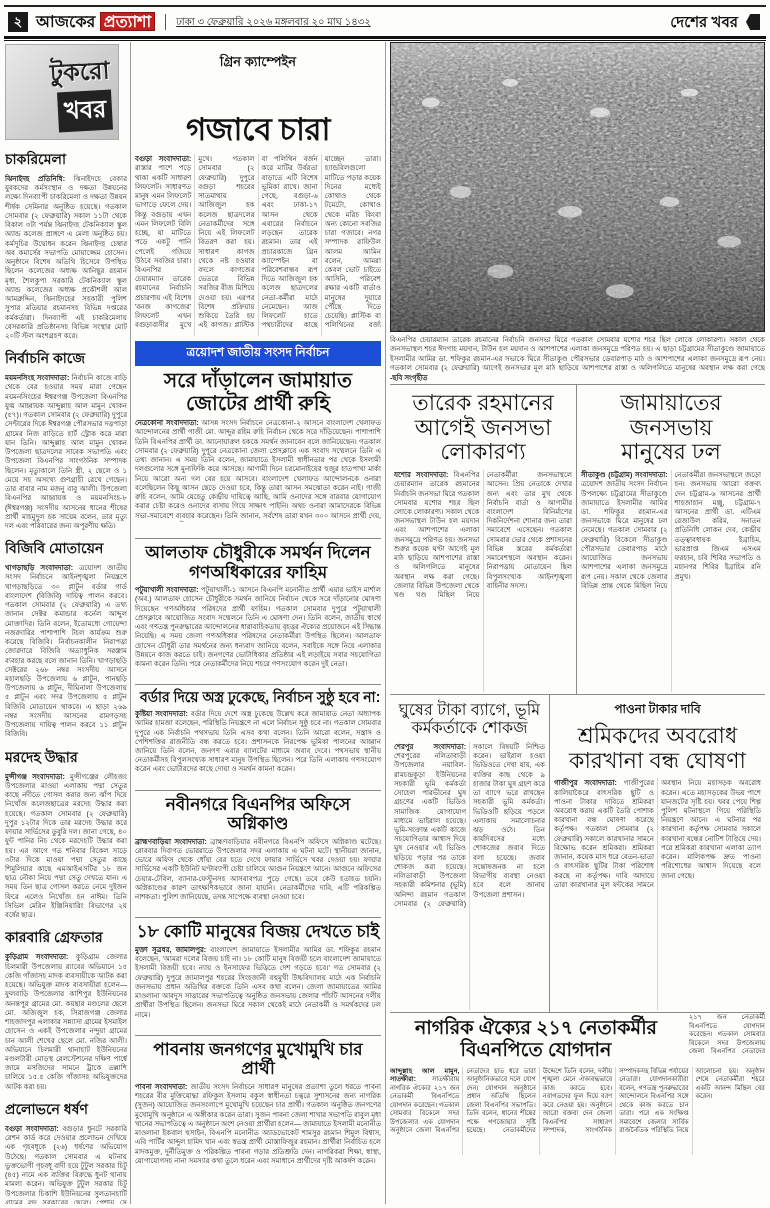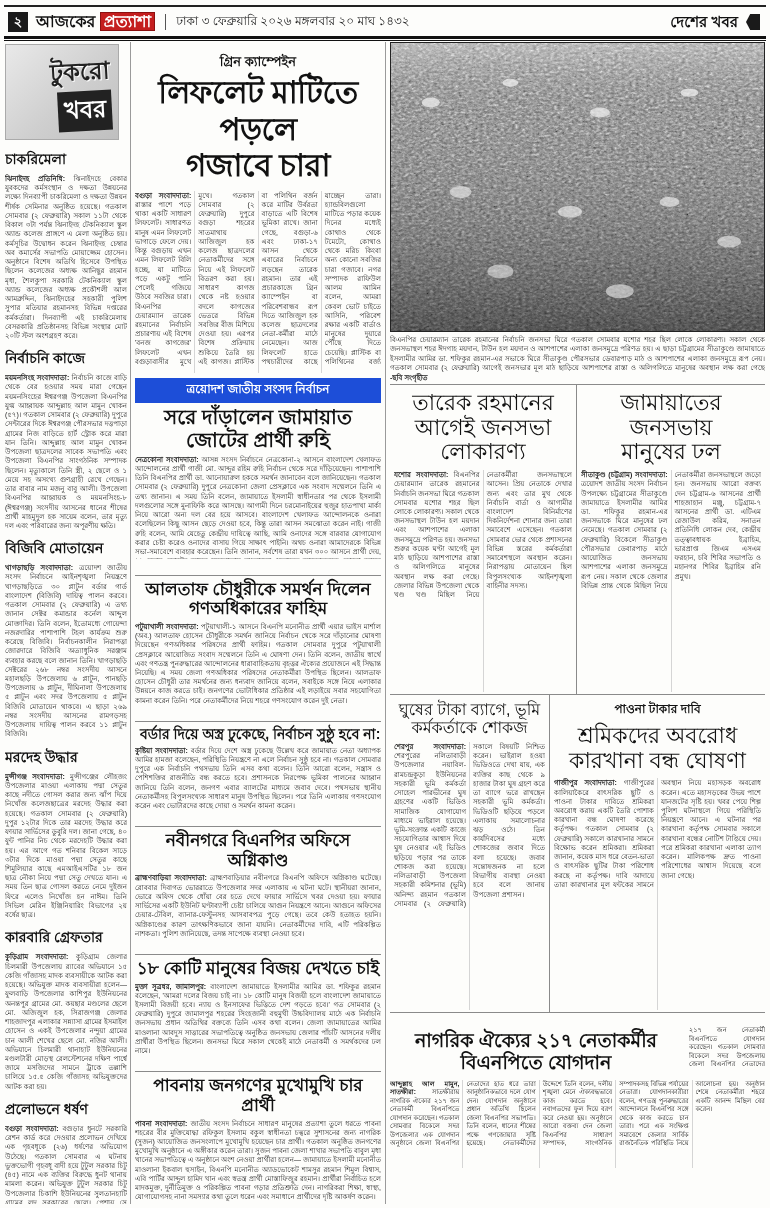--- a/index.html
+++ b/index.html
@@ -8,21 +8,21 @@
   .page { position:relative; width:770px; height:1208px; background:#fdfdfb; margin:0 auto; overflow:hidden; color:#111; }
 
   
   .top-rule { position:absolute; left:4px; right:4px; top:5px; border-top:2px solid #222; }
   .header { position:absolute; left:4px; right:4px; top:9px; height:26px; display:flex; align-items:center; }
   .pagenum-box { width:20px; height:20px; background:#1a1a1a; color:#fff; font-weight:bold; font-size:13px; display:flex; align-items:center; justify-content:center; margin-left:4px; }
   .masthead { margin-left:8px; font-weight:bold; font-size:16px; white-space:nowrap; }
   .masthead .m1 { color:#111; }
   .masthead .m2 { color:#fff; background:#c41e1e; padding:0 3px; border:1px solid #8c1010; }
   .hdr-sep { width:1px; height:16px; background:#555; margin:0 10px; }
-  .dateline-top { font-size:12px; color:#222; }
+  .dateline-top { font-size:10px; color:#222;text-decoration:underline; }
   .section-name { margin-left:auto; font-weight:bold; font-size:15px; }
   .flag-icon { width:14px; height:16px; background:#1a1a1a; margin:0 6px 0 8px; clip-path:polygon(30% 0,100% 0,100% 100%,30% 100%,0 50%); }
   .dbl-rule { position:absolute; left:4px; right:4px; top:36px; border-top:3px solid #111; }
   .dbl-rule:after { content:""; display:block; margin-top:1px; border-top:1px solid #111; }
 
   
   .vline { position:absolute; top:42px; bottom:4px; width:1px; background:#9a9a9a; }
   .v1 { left:130px; } .v2 { left:385px; }
 
   .sidebar  { position:absolute; left:5px;  top:44px; width:122px; height:1160px; overflow:hidden; }
@@ -70,21 +70,21 @@
   .box-r1 { width:188px; }
   .box-l2 { width:160px; border-right:1px solid #8a8a8a; }
   .box-r2 { width:215px; }
   .r-hl { text-align:center; font-weight:normal; line-height:1.12; margin:4px 0 5px; }
   .hl22 { font-size:22px; } .hl16 { font-size:16px; } .hl23 { font-size:22px; }
   .r-kicker { text-align:center; font-size:12px; font-weight:bold; margin-top:3px; }
   .cols2 { column-count:2; column-gap:7px; column-rule:1px solid #d5d5d5; overflow:hidden; }
   .h-r1 { height:222px; } .h-r2 { height:222px; }
   .h-r3 { height:268px; } .h-r4 { height:232px; }
 
-  .bottom-art { border-top:1px solid #8a8a8a; padding-top:13px; }
+  .bottom-art { border-top:1px solid #8a8a8a; padding-top:0; }
   .bottom-head-row { display:flex; gap:7px; }
   .bottom-hl { flex:1; text-align:center; font-size:19px; font-weight:bold; line-height:1.15; padding:4px 0; }
   .bottom-side { width:76px; font-size:6.5px; line-height:1.3; text-align:justify; overflow:hidden; max-height:44px; }
   .bottom-body { column-count:5; column-gap:7px; column-rule:1px solid #d5d5d5; font-size:6.5px; line-height:1.3; text-align:justify; height:88px; overflow:hidden; margin-top:2px; }
 </style>
 </head>
 <body>
 
 <div class="page">
 
@@ -135,21 +135,21 @@
       <div class="sb-title">প্রলোভনে ধর্ষণ</div>
       <div class="sb-body jus"><b>বগুড়া সংবাদদাতা:</b> <span>বগুড়ার ধুনটে সরকারি রেশন কার্ড করে দেওয়ার প্রলোভন দেখিয়ে এক গৃহবধূকে (২৬) ধর্ষণের অভিযোগ উঠেছে। গতকাল সোমবার এ ঘটনায় ভুক্তভোগী গৃহবধূ বাদী হয়ে টুটুল সরকার চিটু (৪৫) নামে এক ব্যক্তির বিরুদ্ধে ধুনট থানায় মামলা করেন। অভিযুক্ত টুটুল সরকার চিটু উপজেলার চিকাশি ইউনিয়নের সুলতানহাটি গ্রামের লুদু সরকারের ছেলে। পেশায় সে একজন পিকআপ ভ্যান চালক। জানা গেছে, গত ২৫ জানুয়ারি দুপুরে রেশন কার্ড করে দেওয়ার কথা বলে সে কৌশলে গৃহবধূকে উপজেলা পরিষদে নিয়ে আসে। পরবর্তীতে গৃহবধূকে বাড়িতে পৌঁছে দেওয়ার অজুহাতে সন্ধ্যা নাগাদ ঘোরার দিকে সুলতানহাটি সরকারি প্রাথমিক বিদ্যালয়ের পাশের একটি ভুট্টাক্ষেতে নিয়ে জোরপূর্বক ধর্ষণ করে চিটু।</span></div>
     </div>
   </div>
 
   <div class="midzone">
 
     <div>
       <div class="kicker">গ্রিন ক্যাম্পেইন</div>
       <div class="lead-hl">
-        <span>লিফলেট মাটিতে পড়লে</span><br>
+        <br>
         <span>গজাবে চারা</span>
       </div>
       <div class="lead-body bd jus"><b class="dl">বগুড়া সংবাদদাতা:</b> <span>রাস্তার পাশে পড়ে থাকা একটি সাধারণ লিফলেট। সাধারণত মানুষ এমন লিফলেট ভাগাড়ে ফেলে দেয়। কিন্তু বগুড়ায় এখন এমন লিফলেট বিলি হচ্ছে, যা মাটিতে পড়ে একটু পানি পেলেই গজিয়ে উঠবে সবজির চারা। বিএনপির চেয়ারম্যান তারেক রহমানের নির্বাচনি প্রচারণায় এই বিশেষ 'বনজ কাগজের' লিফলেট এখন বগুড়াবাসীর মুখে মুখে। গতকাল সোমবার (২ ফেব্রুয়ারি) দুপুরে বগুড়া শহরের সাতমাথায় আজিজুল হক কলেজ ছাত্রদলের নেতাকর্মীদের সঙ্গে নিয়ে এই লিফলেট বিতরণ করা হয়। সাধারণ কাগজ থেকে নষ্ট হওয়ার বদলে কাগজের ভেতরে বিভিন্ন সবজির বীজ মিশিয়ে দেওয়া হয়। এরপর বিশেষ প্রক্রিয়ায় শুকিয়ে তৈরি হয় এই কাগজ। প্লাস্টিক বা পলিথিন বর্জন করে মাটির উর্বরতা বাড়াতে এটি বিশেষ ভূমিকা রাখে। জানা গেছে, বগুড়া-৬ এবং ঢাকা-১৭ আসন থেকে এবারের নির্বাচনে লড়ছেন তারেক রহমান। তার এই প্রচারকাজে গ্রিন ক্যাম্পেইন বা পরিবেশবান্ধব রূপ দিতে আজিজুল হক কলেজ ছাত্রদলের নেতা-কর্মীরা মাঠে নেমেছেন। আজ লিফলেট হাতে পথচারীদের কাছে যাচ্ছেন তারা। হ্যান্ডবিলগুলো মাটিতে পড়ার কয়েক দিনের মধ্যেই কোথাও থেকে টমেটো, কোথাও থেকে মরিচ কিংবা অন্য কোনো সবজির চারা গজাবে। নগর সম্পাদক রাফিউল আলম আমিন বলেন, আমরা কেবল ভোট চাইতে আসিনি, পরিবেশ রক্ষার একটি বার্তাও মানুষের দুয়ারে পৌঁছে দিতে চেয়েছি। প্লাস্টিক বা পলিথিনের বর্জ্য যখন উদ্বেগের কারণ, তখন আমাদের এই বীজযুক্ত লিফলেট নতুন আশার আলো দেখাবে। নির্বাচনি উৎসবে আবর্জনার পাহাড় জমার পরিবর্তে যাতে গাছ লাগানোর সুযোগ তৈরি হয়, সেজন্যই এমন উদ্যোগ।</span></div>
     </div>
 
     <div class="section-bar">ত্রয়োদশ জাতীয় সংসদ নির্বাচন</div>
 
     <div class="mid-art">
       <div class="mid-hl hl20">সরে দাঁড়ালেন জামায়াত জোটের প্রার্থী রুহি</div>
       <div class="mid-body h-a1 bd jus"><b>নেত্রকোনা সংবাদদাতা:</b> <span>আসন্ন সংসদ নির্বাচনে নেত্রকোনা-২ আসনে বাংলাদেশ খেলাফত আন্দোলনের প্রার্থী গাজী মো. আব্দুর রহিম রুহি নির্বাচন থেকে সরে দাঁড়িয়েছেন। পাশাপাশি তিনি বিএনপির প্রার্থী ডা. আনোয়ারুল হককে সমর্থন জানাবেন বলে জানিয়েছেন। গতকাল সোমবার (২ ফেব্রুয়ারি) দুপুরে নেত্রকোনা জেলা প্রেসক্লাবে এক সংবাদ সম্মেলনে তিনি এ তথ্য জানান। এ সময় তিনি বলেন, জামায়াতে ইসলামী স্বাধীনতার পর থেকে ইসলামী দলগুলোর সঙ্গে মুনাফিকি করে আসছে। আগামী দিনে চরমোনাইয়ের হুজুর হাতপাখা মার্কা নিয়ে আরো অন্য দল বের হয়ে আসবে। বাংলাদেশ খেলাফত আন্দোলনকে ওনারা বলেছিলেন কিছু আসন ছেড়ে দেওয়া হবে, কিন্তু তারা আসন সমঝোতা করেন নাই। গাজী রুহি বলেন, আমি যেহেতু কেন্দ্রীয় দায়িত্বে আছি, আমি ওনাদের সঙ্গে বারবার যোগাযোগ করার চেষ্টা করেও ওনাদের বাসায় গিয়ে সাক্ষাৎ পাইনি। অথচ ওনারা আমাদেরকে বিভিন্ন সভা-সমাবেশে ব্যবহার করেছেন। তিনি জানান, সর্বশেষ তারা যখন ৩০০ আসনে প্রার্থী দেয়, ১১ দফায় জোটের আসন সমঝোতায় বাংলাদেশ খেলাফত আন্দোলনকে কোনো আসন দেওয়া হয়নি।</span></div>

